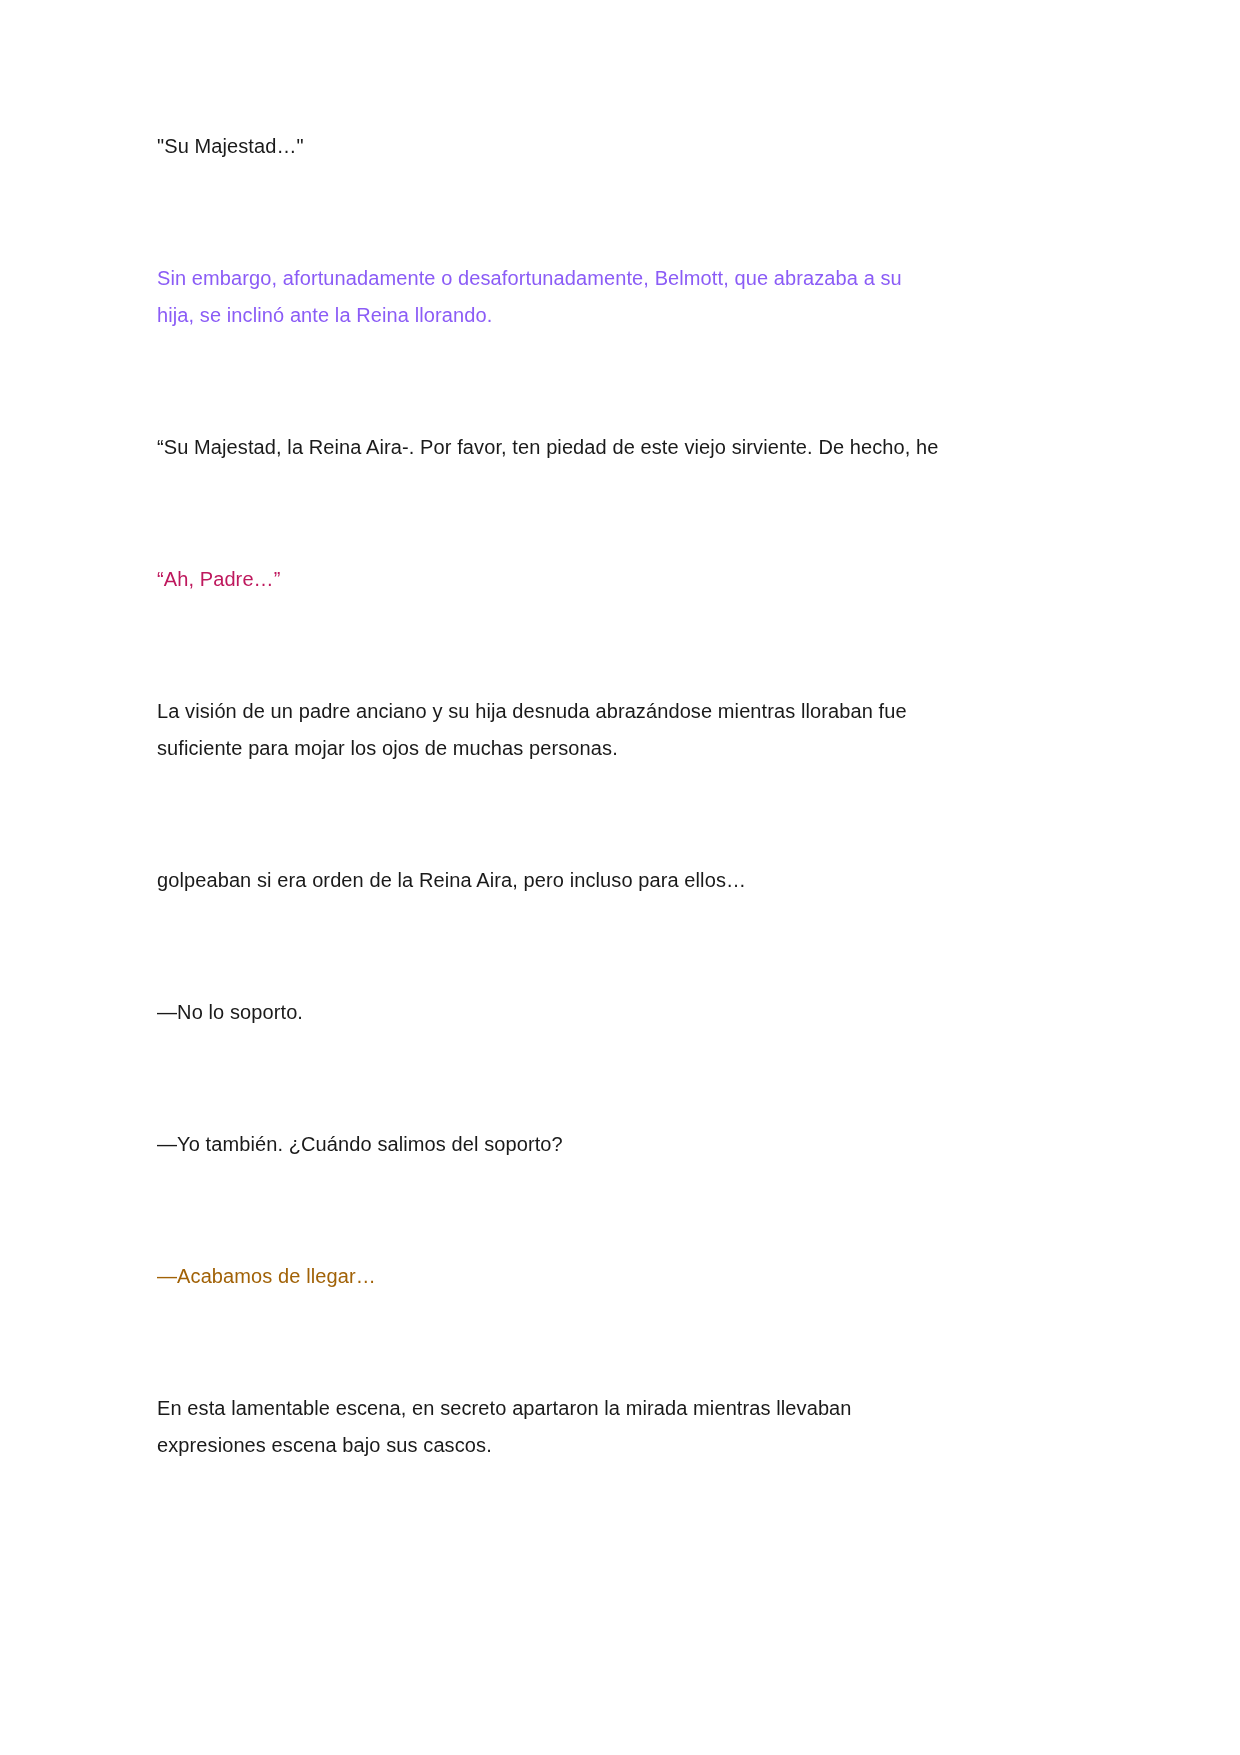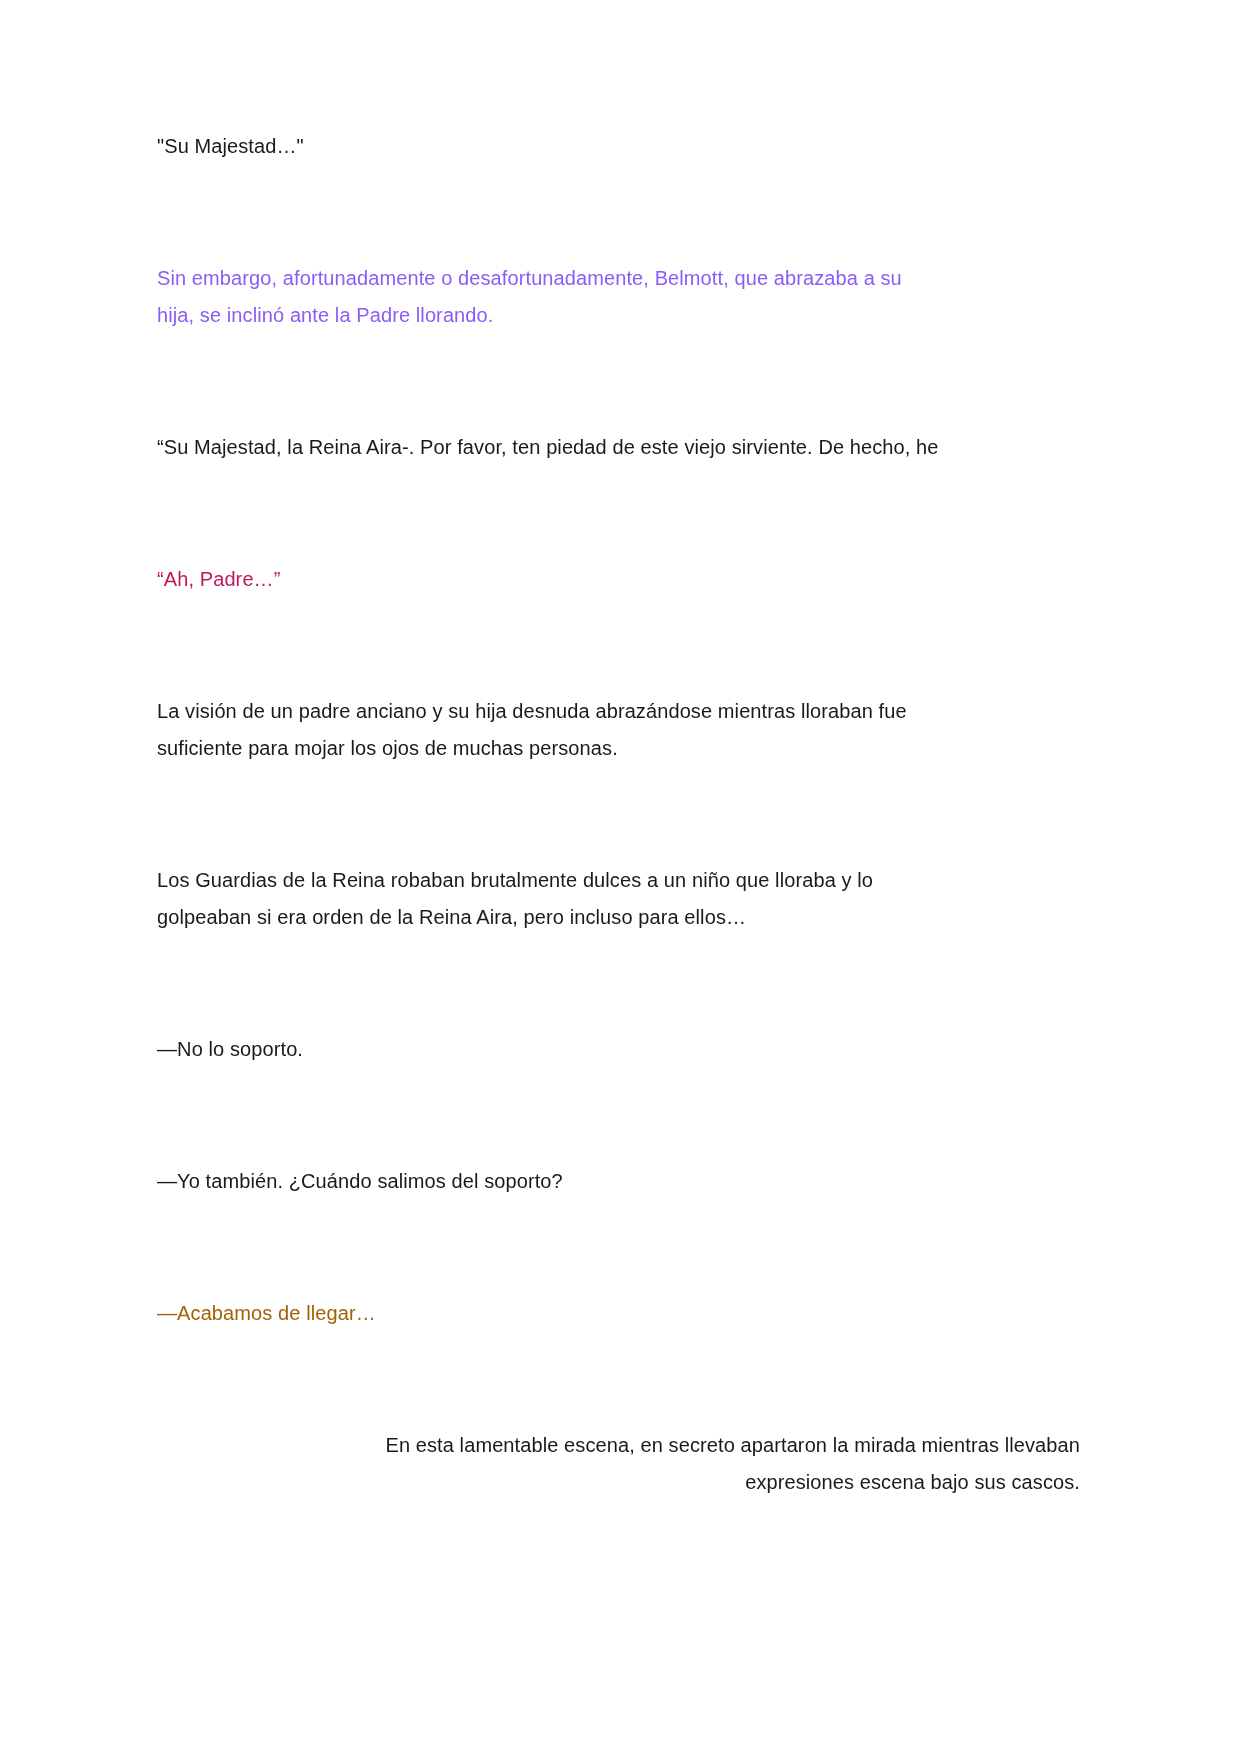--- a/index.html
+++ b/index.html
@@ -23,50 +23,48 @@
   }
   .para {
     margin: 0 0 95px 0;
     color: #1a1a1a;
     font-size: 20px;
     line-height: 37px;
     letter-spacing: 0.1px;
   }
   .para:last-child {
     margin-bottom: 0;
-    text-align: right;
   }
   .text-line {
     white-space: pre-wrap;
   }
 </style>
 </head>
 <body style="background: rgb(255, 255, 255);">
 
 <div class="page">
   <div id="paragraph-container">
       <div class="para" style="color: rgb(26, 26, 26);">
         <div class="text-line">"Su Majestad…"</div>
       </div>
       <div class="para" style="color: #8b5cf6;">
         <div class="text-line">Sin embargo, afortunadamente o desafortunadamente, Belmott, que abrazaba a su</div>
-        <div class="text-line">hija, se inclinó ante la Padre llorando.</div>
+        <div class="text-line">hija, se inclinó ante la Reina llorando.</div>
       </div>
       <div class="para" style="color: rgb(26, 26, 26);">
         <div class="text-line">“Su Majestad, la Reina Aira-. Por favor, ten piedad de este viejo sirviente. De hecho, he</div>
       </div>
       <div class="para" style="color: #be185d;">
         <div class="text-line">“Ah, Padre…”</div>
       </div>
       <div class="para" style="color: rgb(26, 26, 26);">
         <div class="text-line">La visión de un padre anciano y su hija desnuda abrazándose mientras lloraban fue</div>
         <div class="text-line">suficiente para mojar los ojos de muchas personas.</div>
       </div>
       <div class="para" style="color: rgb(26, 26, 26);">
-        <div class="text-line">Los Guardias de la Reina robaban brutalmente dulces a un niño que lloraba y lo</div>
         <div class="text-line">golpeaban si era orden de la Reina Aira, pero incluso para ellos…</div>
       </div>
       <div class="para" style="color: rgb(26, 26, 26);">
         <div class="text-line">—No lo soporto.</div>
       </div>
       <div class="para" style="color: rgb(26, 26, 26);">
         <div class="text-line">—Yo también. ¿Cuándo salimos del soporto?</div>
       </div>
       <div class="para" style="color: #a16207;">
         <div class="text-line">—Acabamos de llegar…</div>

